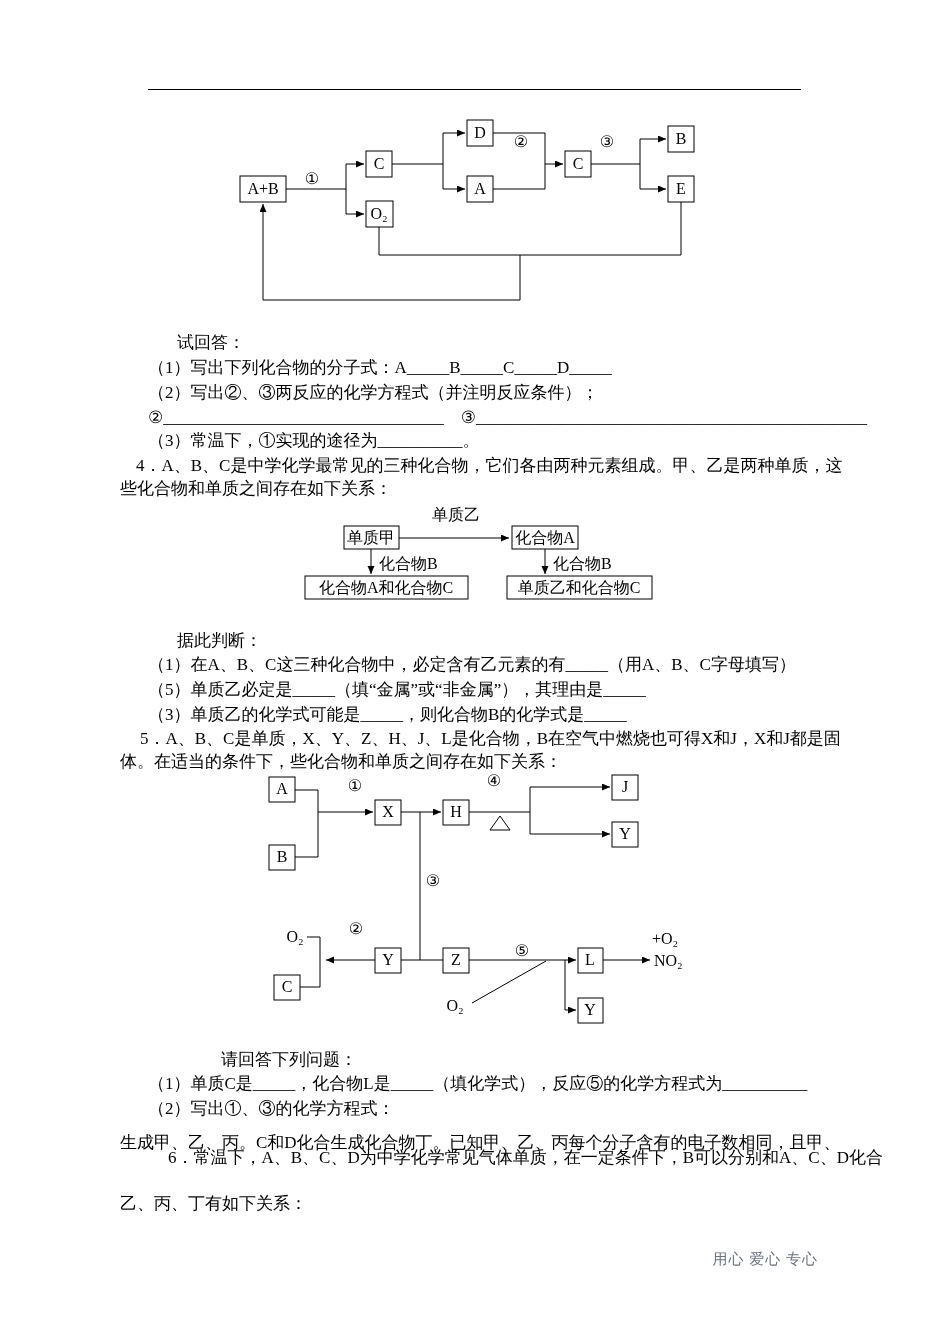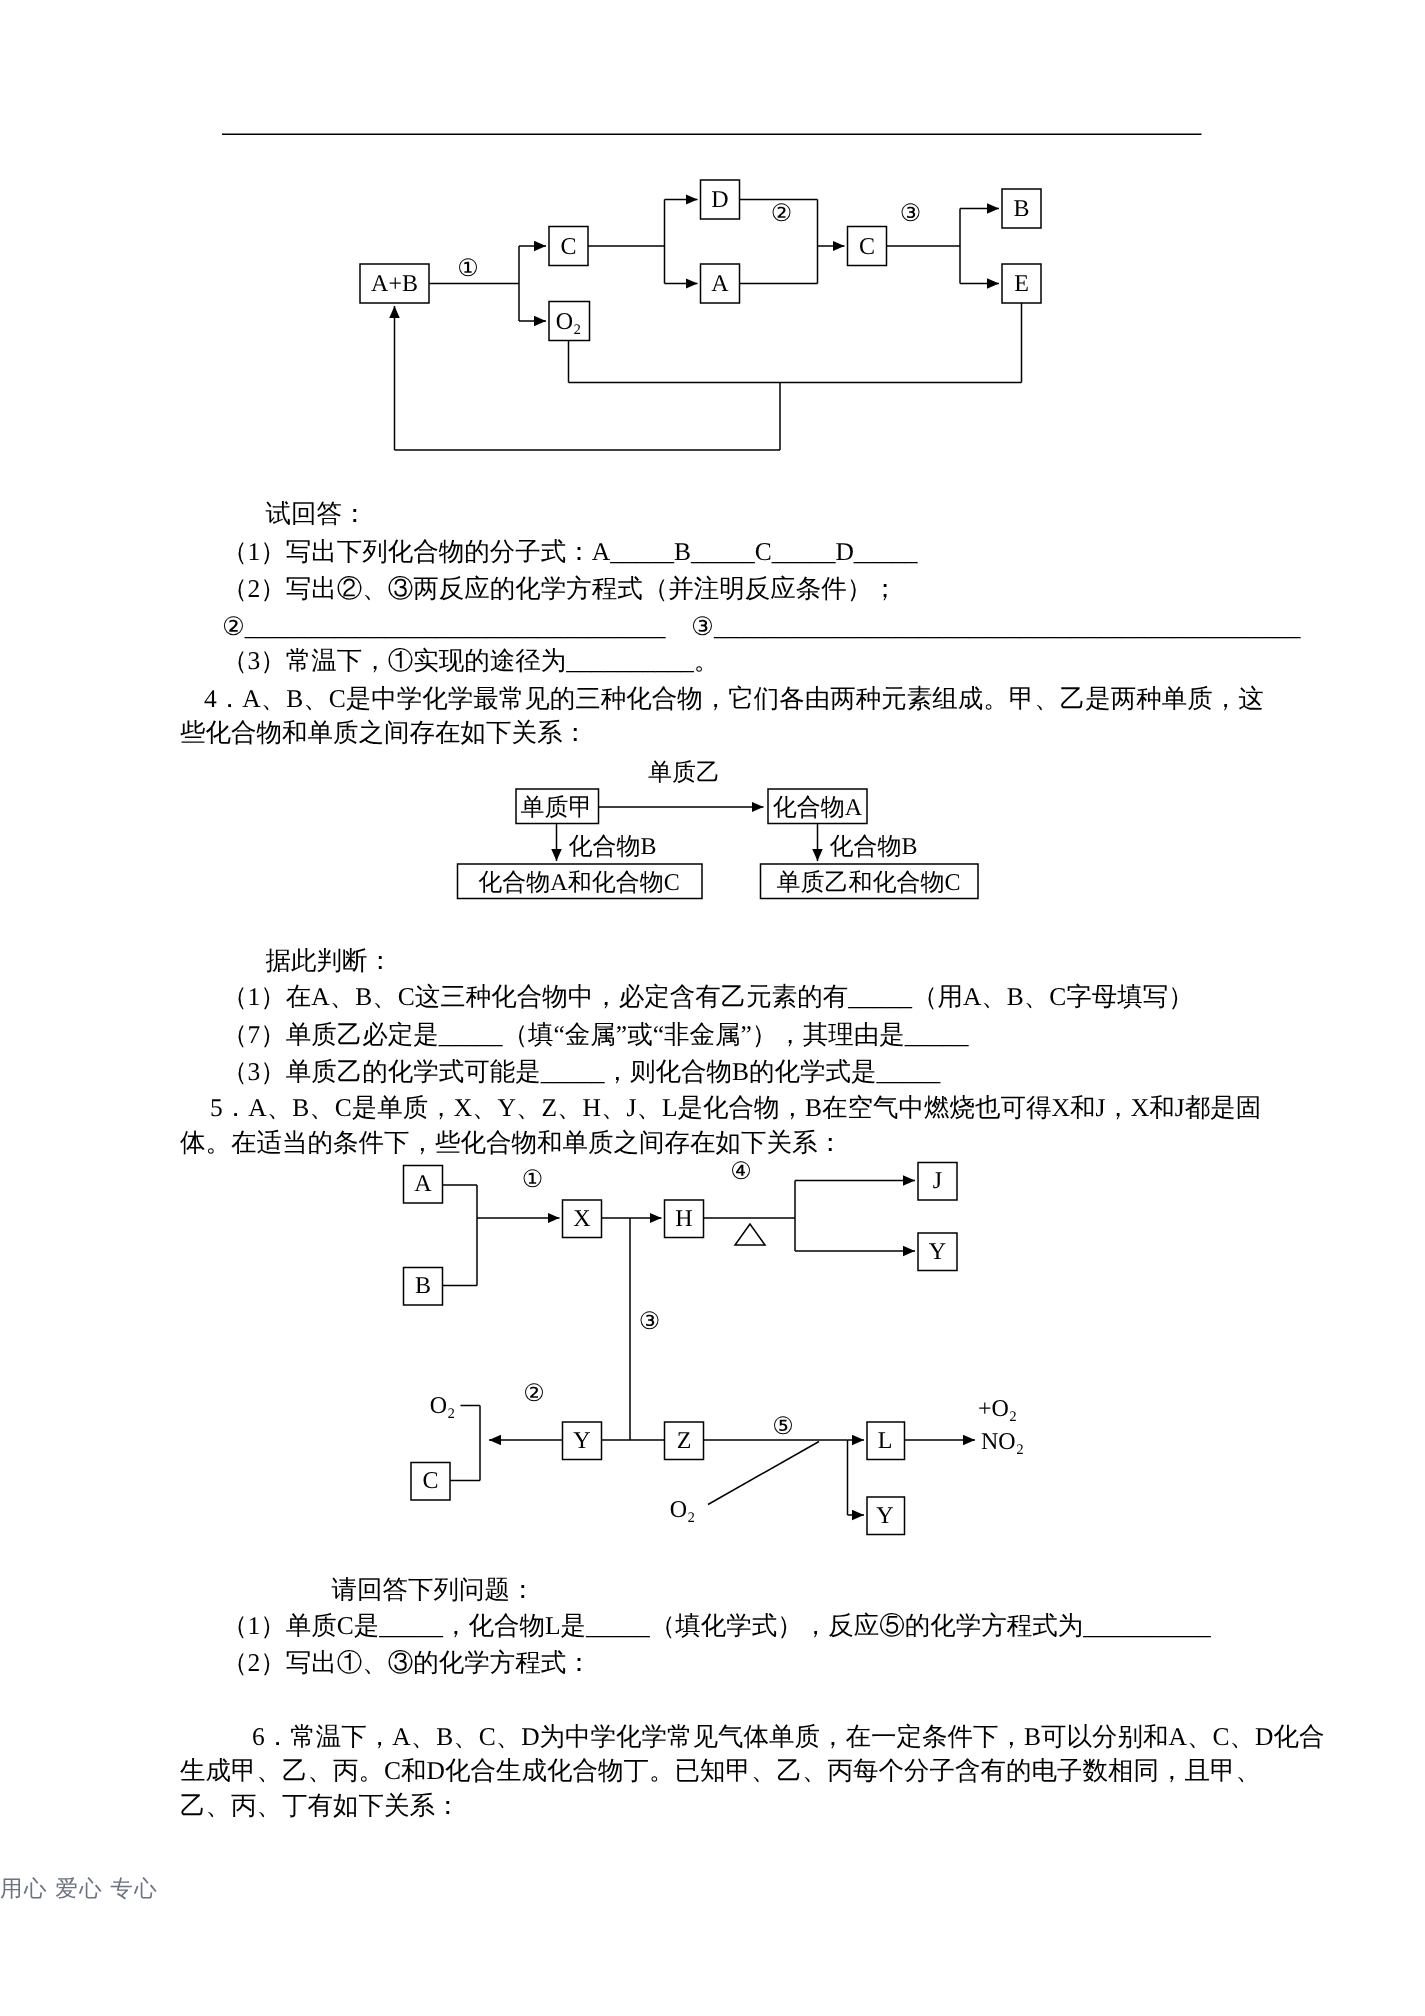--- a/index.html
+++ b/index.html
@@ -5,21 +5,21 @@
   * { margin:0; padding:0; box-sizing:border-box; }
   html,body { background:#ffffff; }
   body {
     width:950px; height:1344px;
     font-family:"Liberation Serif","DejaVu Serif",serif;
     color:#000;
   }
   .page { position:relative; width:950px; height:1344px; background:#fff; overflow:hidden; }
   .t { position:absolute; font-size:17px; line-height:23px; white-space:pre; }
   .rule { position:absolute; background:#000; height:1px; }
-  .footer { position:absolute; width:818px; text-align:left; font-size:15px; color:#6b7280; letter-spacing:1px; }
+  .footer { position:absolute; width:818px; text-align:right; font-size:15px; color:#6b7280; letter-spacing:1px; }
   svg { position:absolute; overflow:visible; }
   svg text { font-family:"Liberation Serif","DejaVu Serif",serif; font-size:16px; fill:#000; }
   svg text.ctr { text-anchor:middle; }
   .bx { fill:none; stroke:#000; stroke-width:1; }
   .ln { stroke:#000; stroke-width:1; fill:none; }
 </style>
 </head>
 <body>
 
 <div class="page">
@@ -105,21 +105,21 @@
     <text x="99" y="69">化合物B</text>
     <text x="273" y="69">化合物B</text>
     <rect class="bx" x="25" y="76" width="163" height="23"></rect>
     <text class="ctr" x="106" y="93">化合物A和化合物C</text>
     <rect class="bx" x="227" y="76" width="145" height="23"></rect>
     <text class="ctr" x="299" y="93">单质乙和化合物C</text>
   </svg>
 
   <div class="t" style="left:177px; top:629px;">据此判断：</div>
   <div class="t" style="left:148px; top:653px;">（1）在A、B、C这三种化合物中，必定含有乙元素的有_____（用A、B、C字母填写）</div>
-  <div class="t" style="left:148px; top:678px;">（7）单质乙必定是_____（填“金属”或“非金属”），其理由是_____</div>
+  <div class="t" style="left:148px; top:678px;">（5）单质乙必定是_____（填“金属”或“非金属”），其理由是_____</div>
   <div class="t" style="left:148px; top:703px;">（3）单质乙的化学式可能是_____，则化合物B的化学式是_____</div>
 
   <div class="t" style="left:140px; top:727px;">5．A、B、C是单质，X、Y、Z、H、J、L是化合物，B在空气中燃烧也可得X和J，X和J都是固</div>
   <div class="t" style="left:120px; top:750px;">体。在适当的条件下，些化合物和单质之间存在如下关系：</div>
 
   <svg style="left:250px; top:760px;" width="460" height="280" viewBox="0 0 460 280">
     <defs>
       <marker id="m3" markerWidth="9" markerHeight="8" refX="8" refY="3.5" orient="auto" markerUnits="userSpaceOnUse">
         <path d="M0,0 L8,3.5 L0,7 Z" fill="#000"></path>
       </marker>
@@ -181,18 +181,18 @@
     <text class="ctr" x="205" y="251">O₂</text>
     <text x="402" y="184">+O₂</text>
     <text x="404" y="206">NO₂</text>
   </svg>
 
   <div class="t" style="left:177px; top:1048px;margin-left:44px;">请回答下列问题：</div>
   <div class="t" style="left:148px; top:1072px;">（1）单质C是_____，化合物L是_____（填化学式），反应⑤的化学方程式为__________</div>
   <div class="t" style="left:148px; top:1097px;">（2）写出①、③的化学方程式：</div>
 
   <div class="t" style="left:140px; top:1146px;margin-left:28px;">6．常温下，A、B、C、D为中学化学常见气体单质，在一定条件下，B可以分别和A、C、D化合</div>
-  <div class="t" style="left:120px; top:1169px;text-align:center;">生成甲、乙、丙。C和D化合生成化合物丁。已知甲、乙、丙每个分子含有的电子数相同，且甲、</div>
+  <div class="t" style="left:120px; top:1131px;text-align:center;">生成甲、乙、丙。C和D化合生成化合物丁。已知甲、乙、丙每个分子含有的电子数相同，且甲、</div>
   <div class="t" style="left:120px; top:1192px;">乙、丙、丁有如下关系：</div>
 
   <div class="footer" style="top:1250px;">用心  爱心  专心</div>
 
 </div>
 
 </body></html>

